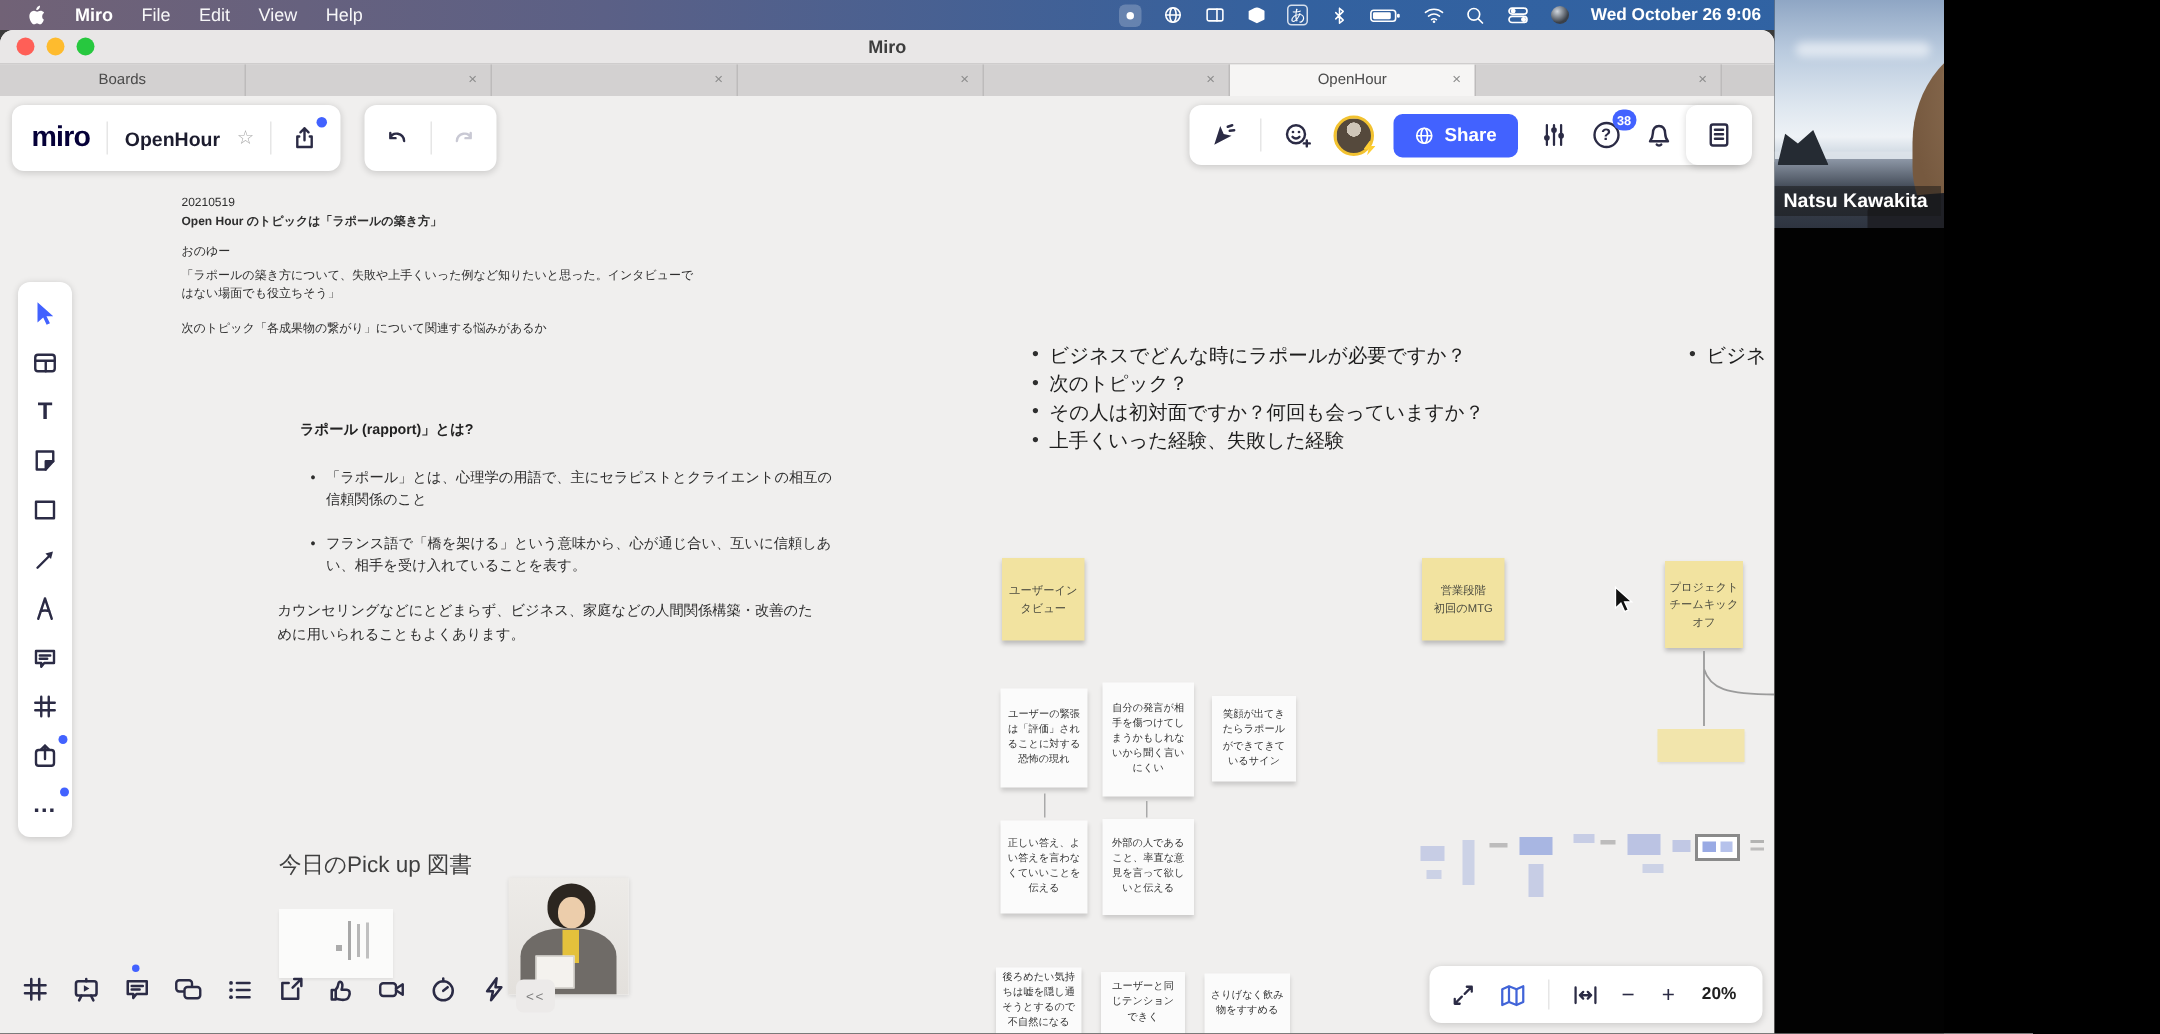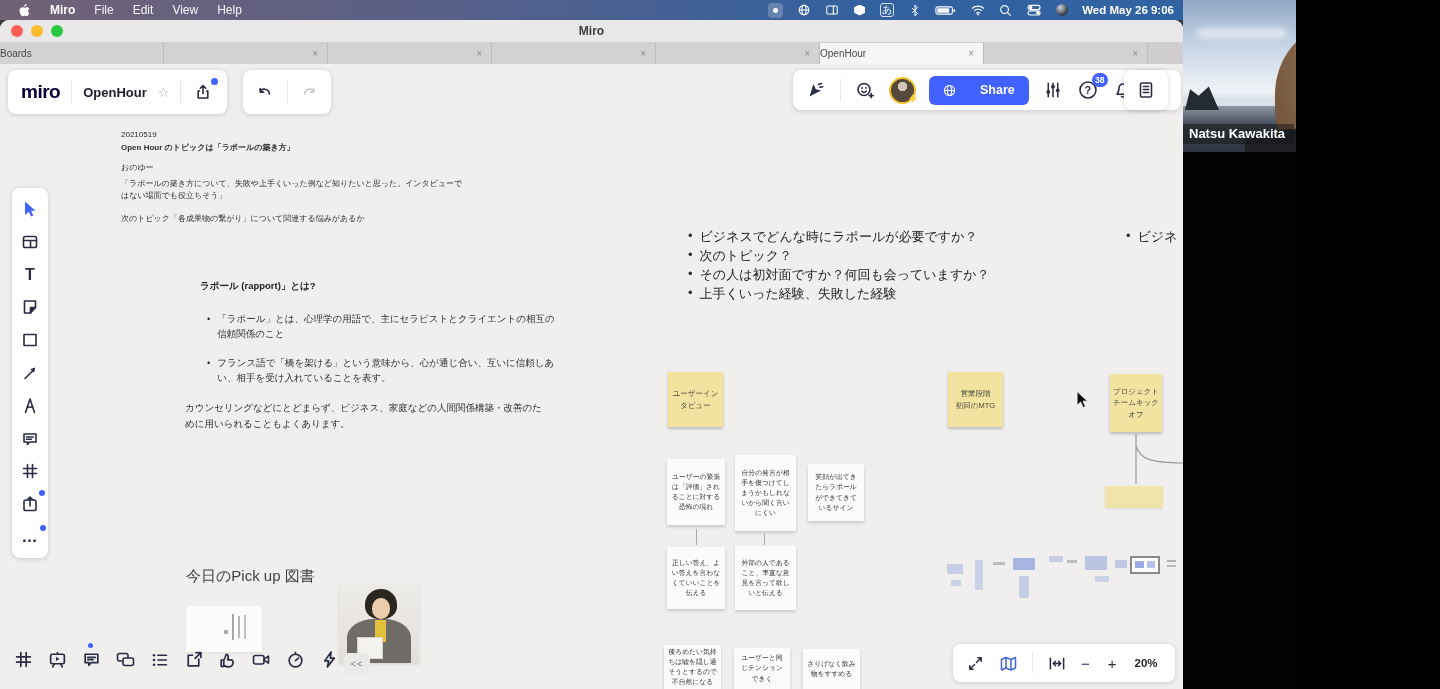--- a/index.html
+++ b/index.html
@@ -13,34 +13,34 @@
 .mb-right{margin-left:auto;display:flex;align-items:center;gap:13px;padding-right:266px;font-size:11.5px}
 .mi{display:inline-flex;align-items:center;justify-content:center;width:15px;height:15px}
 .icw{stroke:#fff;fill:none;stroke-width:1.2;stroke-linecap:round;stroke-linejoin:round}
 
 .window{position:absolute;top:20px;left:0;width:1183px;height:669px;border-radius:9px 9px 0 0;background:#f0efee;overflow:hidden;z-index:1;box-shadow:0 6px 30px rgba(0,0,0,.45)}
 .titlebar{height:23px;background:#e9e7e7;border-bottom:1px solid #cfcdcd;position:relative;display:flex;align-items:center}
 .lights{display:flex;gap:8px;padding-left:11px;z-index:1}
 .light{width:12px;height:12px;border-radius:50%}
 .wtitle{position:absolute;left:0;right:0;text-align:center;font-size:12px;font-weight:700;color:#3d3d3d}
 .tabstrip{height:21px;background:#cfcdcd;display:flex;font-size:10px;color:#4a4a4a}
-.tab{width:164px;display:flex;align-items:center;position:relative;border-right:1px solid #bdbbbb;background:#d3d1d1}
+.tab{width:164px;display:flex;align-items:center;justify-content:center;position:relative;border-right:1px solid #bdbbbb;background:#d3d1d1}
 .tab.active{background:#f6f5f4}
 .tab .x{position:absolute;right:9px;color:#8c8c8c;font-size:10px;line-height:1}
 .content{position:absolute;top:44px;left:0;width:1183px;height:625px;background:#f0efee;overflow:hidden}
 
 .panel{position:absolute;background:#fff;border-radius:8px;box-shadow:0 1px 5px rgba(0,0,0,.16);display:flex;align-items:center}
 .ic{stroke:#2b2b45;fill:none;stroke-width:1.6;stroke-linecap:round;stroke-linejoin:round}
 .icdim{stroke:#c9c9d4;fill:none;stroke-width:1.6;stroke-linecap:round;stroke-linejoin:round}
 .vdiv{width:1px;height:22px;background:#e6e6e6}
 .logo{font-size:19px;font-weight:800;letter-spacing:-.5px;color:#050038}
 .bname{font-size:13px;font-weight:700;color:#1c1c2e}
 .star{font-size:13px;color:#a9a9a9}
 .bluedot{position:absolute;width:7px;height:7px;border-radius:50%;background:#4262ff}
-.sharebtn{display:flex;align-items:center;gap:24px;background:#4262ff;color:#fff;font-size:12.5px;font-weight:700;height:29px;padding:0 14px;border-radius:6px}
+.sharebtn{display:flex;align-items:center;gap:7px;background:#4262ff;color:#fff;font-size:12.5px;font-weight:700;height:29px;padding:0 14px;border-radius:6px}
 .avatar{position:relative;width:27px;height:27px;border-radius:50%;border:2px solid #f2c230;background:radial-gradient(circle at 50% 32%,#cfc6b8 0 24%,#55493c 25% 100%)}
 .bolt{position:absolute;right:-3px;bottom:-2px;width:8px;height:10px;background:#ffcf33;clip-path:polygon(55% 0,0 60%,42% 60%,30% 100%,100% 38%,52% 38%)}
 .helpwrap{position:relative}
 .badge{position:absolute;top:-6px;right:-9px;min-width:16px;height:14px;border-radius:8px;background:#4262ff;color:#fff;font-size:8.5px;font-weight:700;display:flex;align-items:center;justify-content:center;padding:0 3px}
 
 .sidebar{position:absolute;left:12px;top:124px;width:36px;height:370px;background:#fff;border-radius:8px;box-shadow:0 1px 5px rgba(0,0,0,.16);display:flex;flex-direction:column;align-items:center;justify-content:space-between;padding:10px 0}
 .tool{position:relative;width:22px;height:22px;display:flex;align-items:center;justify-content:center}
 .ttxt{font-size:16px;font-weight:700;color:#2b2b45;line-height:1}
 
 .ctext{position:absolute;color:#2e2e2e}
@@ -142,21 +142,21 @@
               <rect x="1" y="1.5" width="13" height="4.4" rx="2.2"></rect>
               <rect x="1" y="7.5" width="13" height="4.4" rx="2.2"></rect>
               <circle cx="4" cy="3.7" r="1.2" fill="#fff"></circle>
               <circle cx="11.5" cy="9.7" r="1.2" fill="#fff"></circle>
             </g>
           </svg>
         </span>
       <span class="mi">
           <span style="width:12px;height:12px;border-radius:50%;background:radial-gradient(circle at 35% 30%,#cfd6de,#3a4049 65%)"></span>
         </span>
-      <span style="font-weight:600">Wed May 26 9:06</span>
+      <span style="font-weight:600">Wed October 26 9:06</span>
     </div>
   </div>
 
   <div class="window">
     <div class="titlebar">
       <div class="lights">
         <span class="light" style="background:#ff5f57"></span>
         <span class="light" style="background:#febb2e"></span>
         <span class="light" style="background:#27c83f"></span>
       </div>

